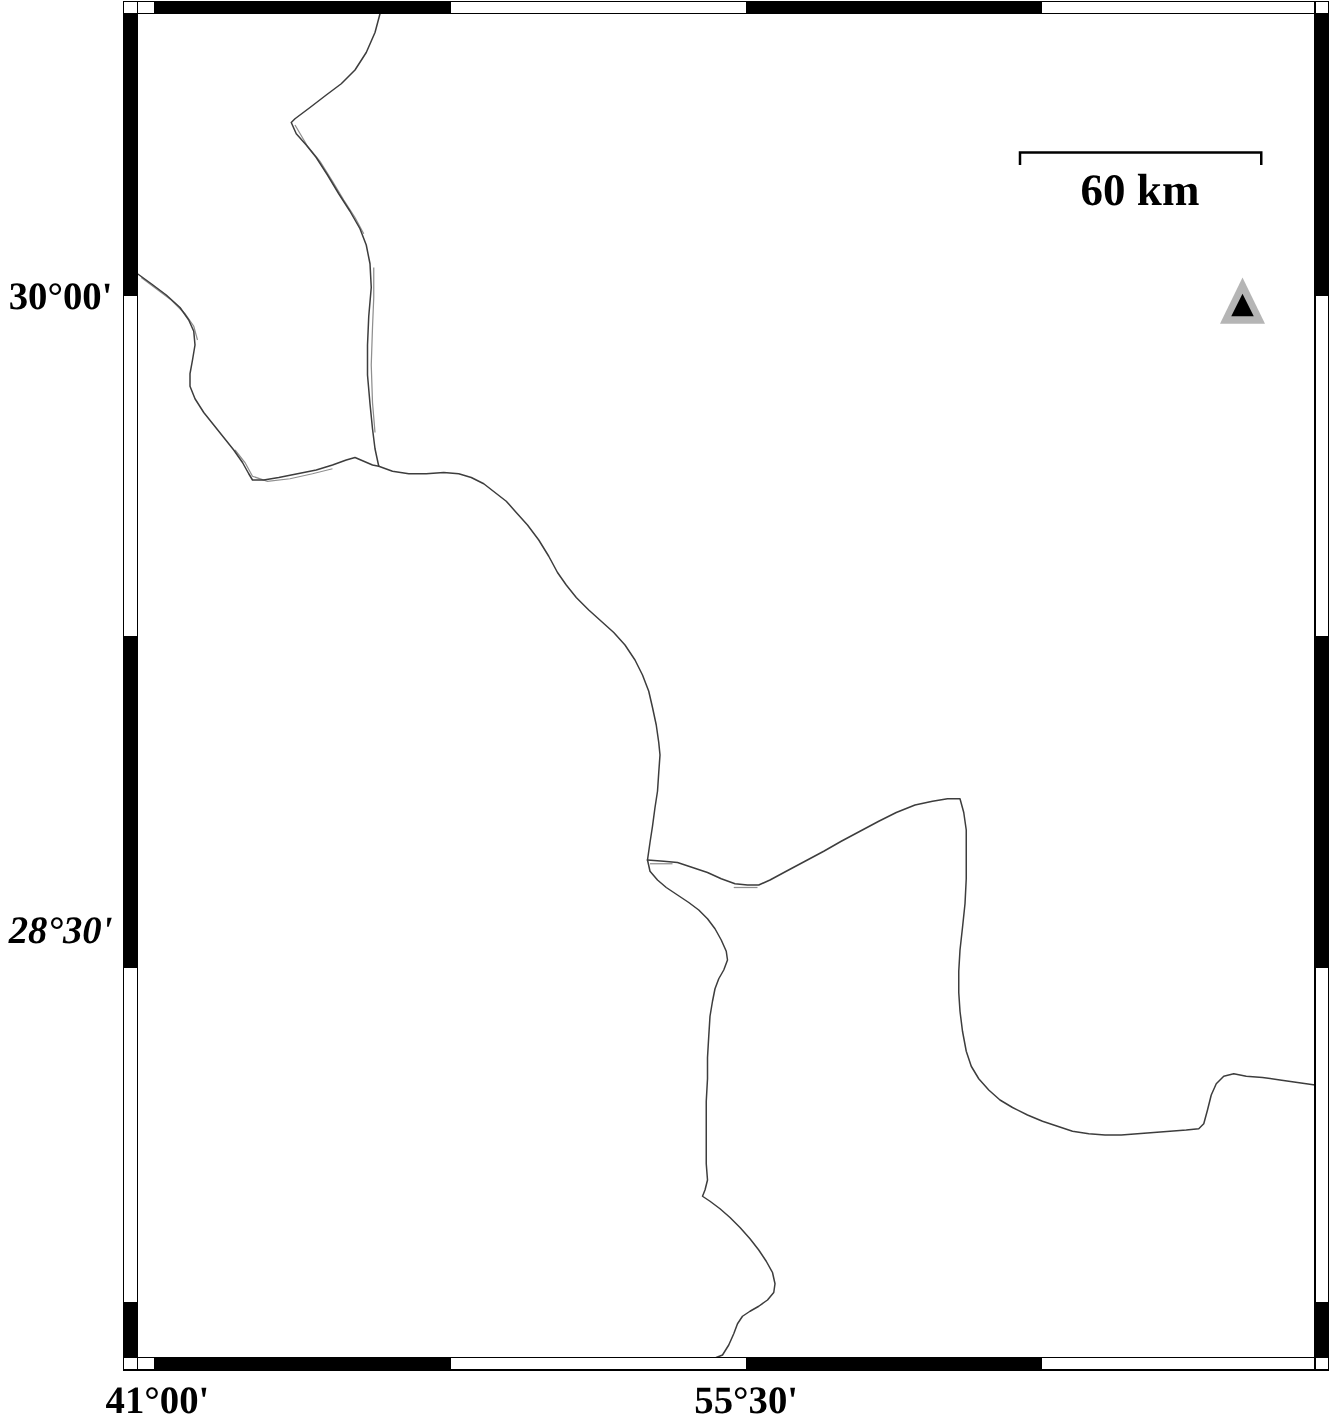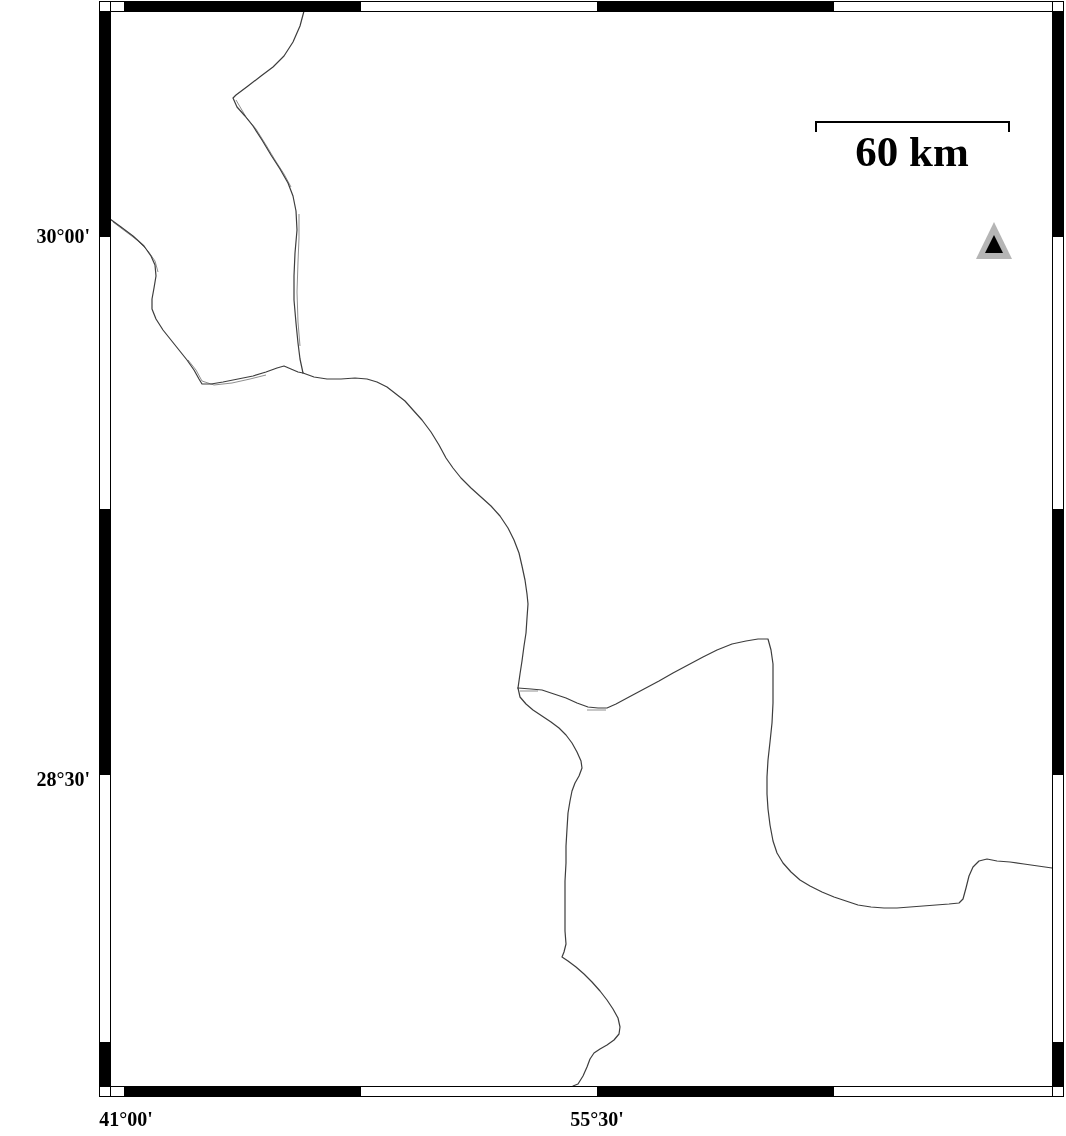--- a/index.html
+++ b/index.html
@@ -7,28 +7,28 @@
     position:relative;
     width:1066px;height:1136px;
     background:#ffffff;
     overflow:hidden;
     font-family:"Liberation Serif","DejaVu Serif",serif;
   }
   .stage svg{position:absolute;left:0;top:0;}
   .map-label{
     position:absolute;
     font-weight:bold;
-    font-size:20px;
+    font-size:31px;
     line-height:31px;
     color:#000;
     white-space:nowrap;
   }
   .lat-label{text-align:right;}
   .lon-label,.scale-label{transform:translateX(-50%);}
-  .scale-label{font-size:43px;line-height:32px;}
+  .scale-label{font-size:36px;line-height:32px;}
 </style>
 </head>
 <body>
 
 <div class="stage">
   <svg width="1066" height="1136" viewBox="0 0 1066 1136">
     <g id="g-bounds">
         <path d="M236,100 L 246,117 L 256,129 L 266,145 L 275,160 L 284,174 L 291,187" fill="none" stroke="#8f8f8f" stroke-width="1"></path>
         <path d="M299,214 L 299,238 L 298,262 L 297,292 L 298,322 L 300,346" fill="none" stroke="#8f8f8f" stroke-width="1"></path>
         <path d="M113,222 L 125,231 L 137,240 L 148,251 L 155,261 L 158,272" fill="none" stroke="#8f8f8f" stroke-width="1"></path>
@@ -80,17 +80,17 @@
     <g id="g-scale">
         <path d="M816,132 L816,122 L1009,122 L1009,132" fill="none" stroke="#000000" stroke-width="2"></path>
       </g>
     <g id="g-marker">
         <polygon points="994,222 976,259 1012,259" fill="#b5b5b5"></polygon>
         <polygon points="994,235 985,253 1003,253" fill="#000000"></polygon>
       </g>
   </svg>
 
   <span class="map-label lat-label" style="right: 976px; top: 221px;">30°00'</span>
-  <span class="map-label lat-label" style="right: 976px; top: 764px;">28°30'</span>
+  <span class="map-label lat-label" style="right: 976px; top: 728px; font-style: italic;">28°30'</span>
   <span class="map-label lon-label" style="left: 126px; top: 1104px;">41°00'</span>
   <span class="map-label lon-label" style="left: 597px; top: 1104px;">55°30'</span>
   <span class="map-label scale-label" style="left: 912px; top: 136px;">60 km</span>
 </div>
 
 </body></html>

